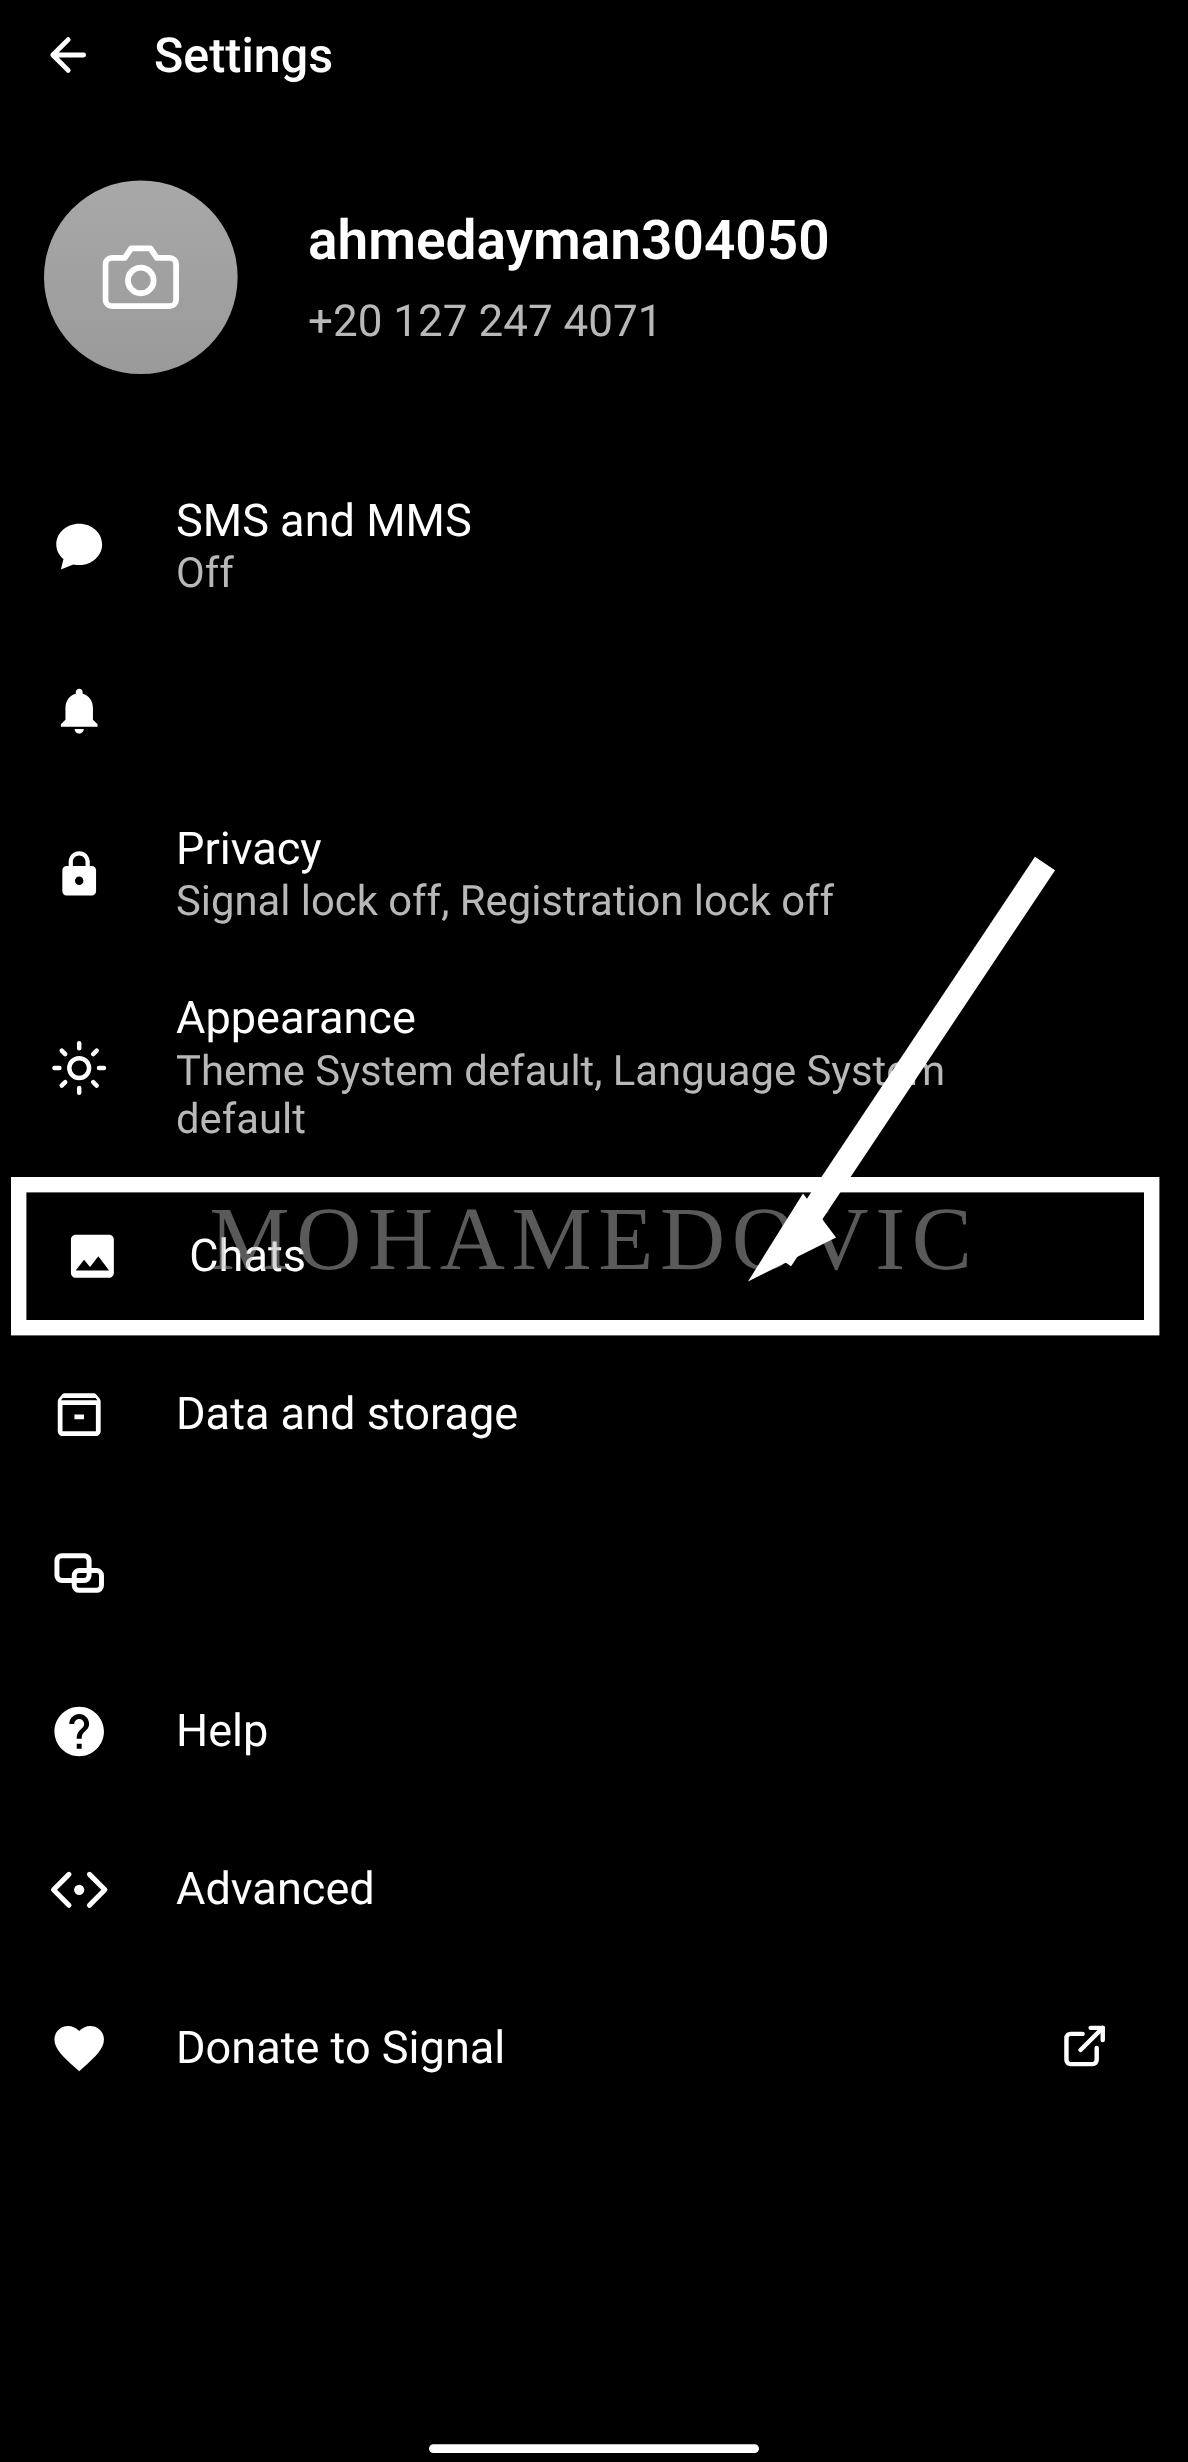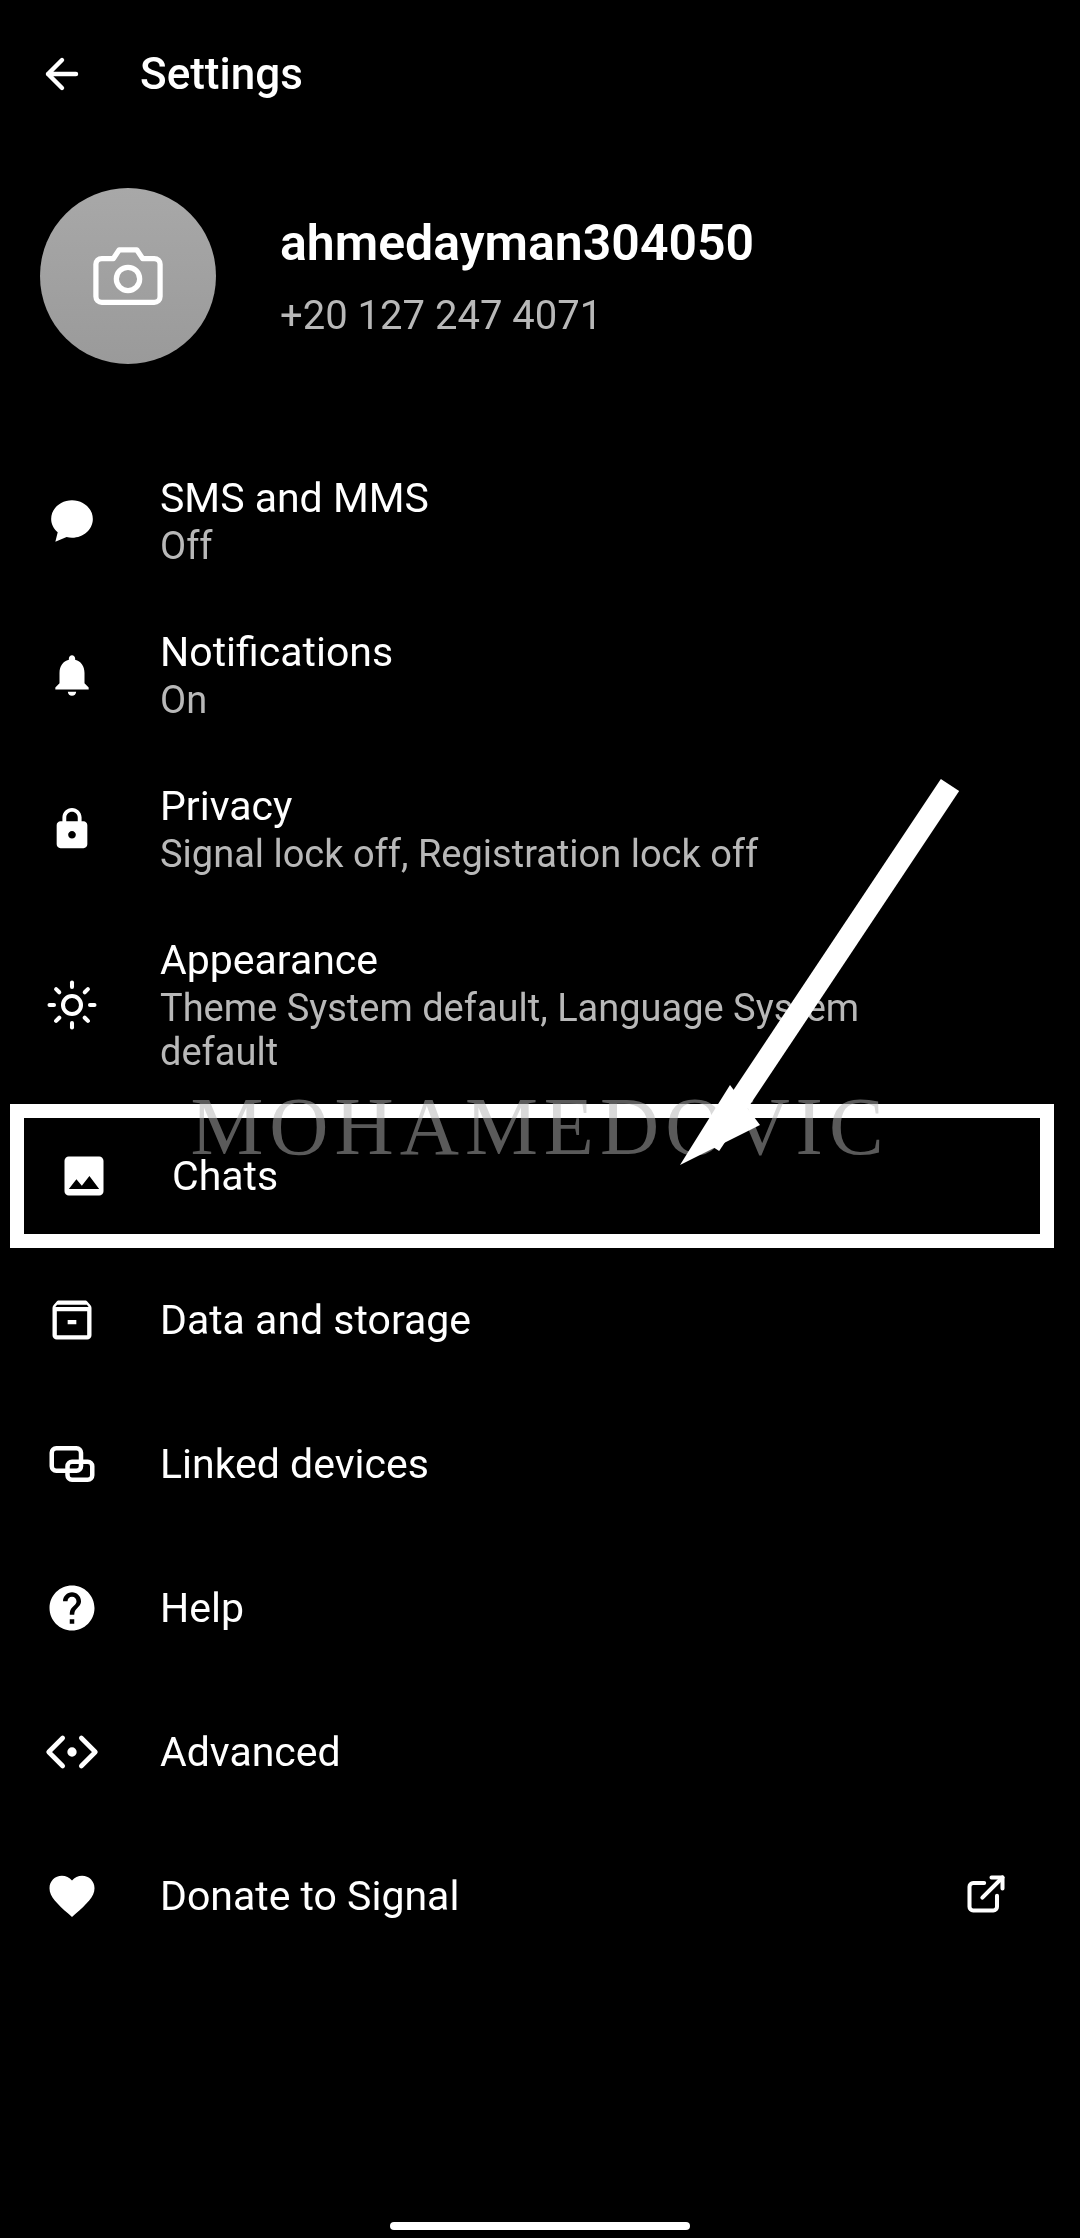--- a/index.html
+++ b/index.html
@@ -14,21 +14,20 @@
       font-family: -apple-system, BlinkMacSystemFont, "Segoe UI", Roboto, Helvetica, Arial, sans-serif;
       color: #ffffff;
       overflow: hidden;
       position: relative;
     }
     .header {
       display: flex;
       align-items: center;
       padding: 24px 36px;
       gap: 52px;
-      margin-top: 24px;
     }
     .back-icon {
       width: 52px;
       height: 52px;
       display: flex;
       align-items: center;
       justify-content: center;
     }
     .header-title {
       font-size: 44px;
@@ -180,24 +179,20 @@
       <div class="item-subtitle">Off</div>
     </div>
   </div>
 
   <div class="settings-item">
     <div class="item-icon">
       <svg width="50" height="50" viewBox="0 0 24 24" fill="#ffffff">
         <path d="M12 22c1.1 0 2-.9 2-2h-4c0 1.1.9 2 2 2zm6-6v-5c0-3.07-1.64-5.64-4.5-6.32V4c0-.83-.67-1.5-1.5-1.5s-1.5.67-1.5 1.5v.68C7.63 5.36 6 7.92 6 11v5l-2 2v1h16v-1l-2-2z"></path>
       </svg>
     </div>
-    <div class="item-content">
-      <div class="item-title">Notifications</div>
-      <div class="item-subtitle">On</div>
-    </div>
   </div>
 
   <div class="settings-item">
     <div class="item-icon">
       <svg width="46" height="46" viewBox="0 0 24 24" fill="#ffffff">
         <path d="M18 8h-1V6c0-2.76-2.24-5-5-5S7 3.24 7 6v2H6c-1.1 0-2 .9-2 2v10c0 1.1.9 2 2 2h12c1.1 0 2-.9 2-2V10c0-1.1-.9-2-2-2zm-6 9c-1.1 0-2-.9-2-2s.9-2 2-2 2 .9 2 2-.9 2-2 2zM9 8V6c0-1.66 1.34-3 3-3s3 1.34 3 3v2H9z"></path>
       </svg>
     </div>
     <div class="item-content">
       <div class="item-title">Privacy</div>
@@ -247,23 +242,20 @@
     </div>
   </div>
 
   <div class="settings-item">
     <div class="item-icon">
       <svg width="54" height="54" viewBox="0 0 24 24" fill="none" stroke="#ffffff" stroke-width="2" stroke-linecap="round" stroke-linejoin="round">
         <rect x="3" y="5" width="13" height="10" rx="2"></rect>
         <rect x="10" y="11" width="11" height="8" rx="2"></rect>
       </svg>
     </div>
-    <div class="item-content">
-      <div class="item-title">Linked devices</div>
-    </div>
   </div>
 
   <div class="settings-item">
     <div class="item-icon">
       <svg width="54" height="54" viewBox="0 0 24 24" fill="#ffffff">
         <path d="M12 2C6.48 2 2 6.48 2 12s4.48 10 10 10 10-4.48 10-10S17.52 2 12 2zm1 17h-2v-2h2v2zm2.07-7.75l-.9.92C13.45 12.9 13 13.5 13 15h-2v-.5c0-1.1.45-2.1 1.17-2.83l1.24-1.26c.37-.36.59-.86.59-1.41 0-1.1-.9-2-2-2s-2 .9-2 2H8c0-2.21 1.79-4 4-4s4 1.79 4 4c0 .88-.36 1.68-.93 2.25z"></path>
       </svg>
     </div>
     <div class="item-content">
       <div class="item-title">Help</div>

